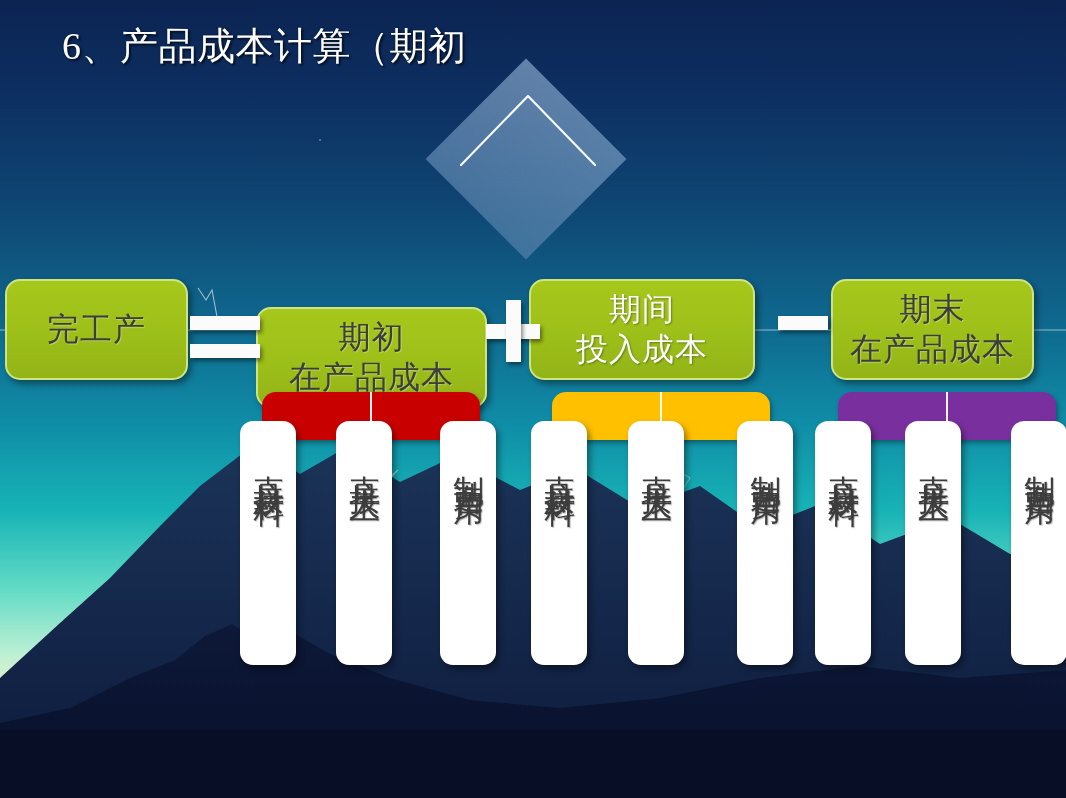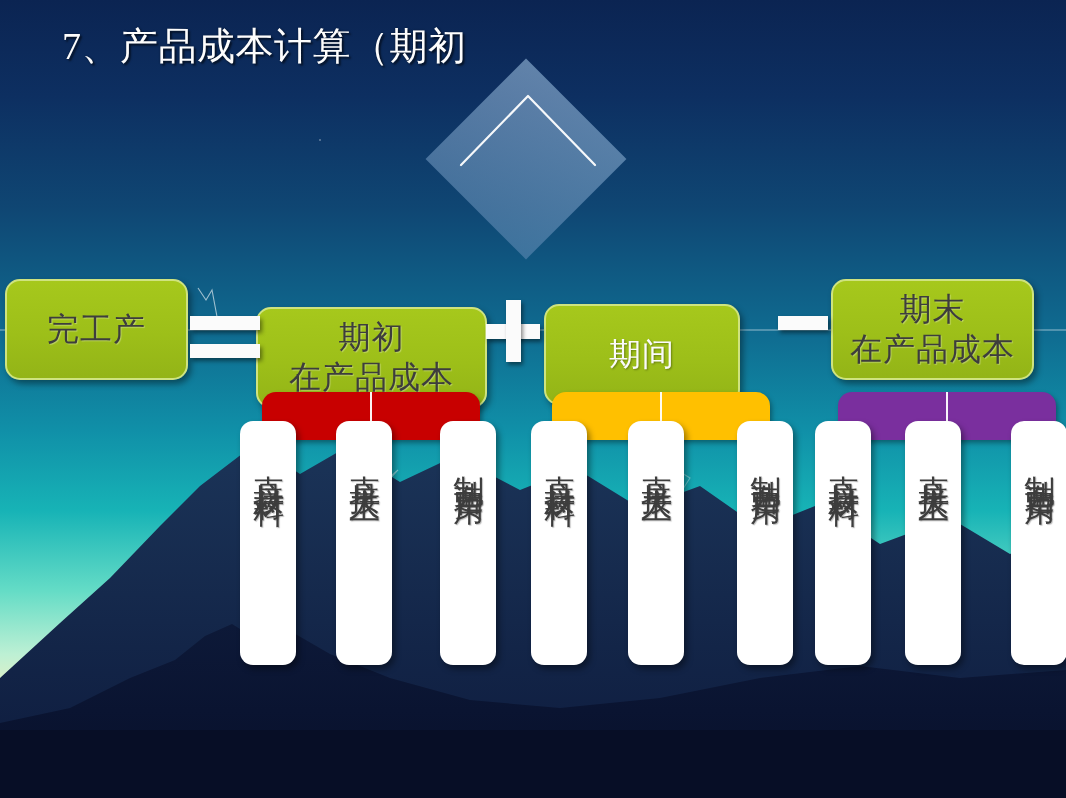--- a/index.html
+++ b/index.html
@@ -97,21 +97,21 @@
     align-items:center; justify-content:center;
     color:#3d3d3d; font-size:32px; line-height:1.22;
     letter-spacing:1px;
     text-shadow:1px 1px 1px rgba(255,255,255,.32);
   }
   .gbox.light { color:#fbfbfb; text-shadow:1px 1px 2px rgba(0,0,0,.35); }
   .gbox .gl { display:block; white-space:nowrap; }
 
   .gb0 { left:5px;   width:183px; }
   .gb1 { left:256px; width:231px;margin-top:28px; }
-  .gb2 { left:544px; width:196px;margin-top:25px; }
+  .gb2 { left:529px; width:226px; }
   .gb3 { left:831px; width:203px; }
 
   
   .cbar {
     position:absolute; top:392px; height:48px;
     border-radius:14px;
     box-shadow:2px 3px 5px rgba(0,0,0,.35);
   }
   .cbar .divider {
     position:absolute; top:0; bottom:0; left:50%;
@@ -172,21 +172,21 @@
              L1010,176 L1066,152 L1066,420 Z" fill="url(#mtnMid)"></path>
 
     <path d="M0,420 L0,345 L70,330 L130,300 L175,282 L205,258 L232,246 L258,262 L285,250
              L330,276 L390,300 L470,322 L560,330 L660,320 L760,300 L860,288 L960,300 L1066,292
              L1066,420 Z" fill="url(#mtnNear)"></path>
 
     <rect x="0" y="352" width="1066" height="68" fill="#070e26"></rect>
   </svg>
 
   <div class="title">
-    <span class="l1">7、产品成本计算（期初</span>
+    <span class="l1">6、产品成本计算（期初</span>
   </div>
 
   <div class="diamond"></div>
   <svg class="diamond-hi" viewBox="0 0 170 130">
     <polyline points="18,85 85,16 152,85" fill="none" stroke="#ffffff" stroke-width="2.2" stroke-linecap="round" stroke-linejoin="round" opacity="0.95"></polyline>
   </svg>
 
   <svg style="position:absolute;left:0;top:0;width:1066px;height:798px">
     <line x1="0" y1="330" x2="1066" y2="330" stroke="#ffffff" stroke-width="1.1" opacity="0.55"></line>
     <polyline points="198,288 206,300 212,290 218,322" fill="none" stroke="#ffffff" stroke-width="1.1" opacity="0.6"></polyline>
@@ -196,20 +196,21 @@
 
   <div class="gbox gb0">
     <span class="gl">完工产</span>
   </div>
   <div class="gbox gb1">
     <span class="gl">期初</span>
     <span class="gl">在产品成本</span>
   </div>
   <div class="gbox gb2 light">
     <span class="gl">期间</span>
+    <span class="gl">投入成本</span>
   </div>
   <div class="gbox gb3">
     <span class="gl">期末</span>
     <span class="gl">在产品成本</span>
   </div>
 
   <div class="op eq">
     <span class="op-bar"></span>
       <span class="op-bar"></span>
   </div>

